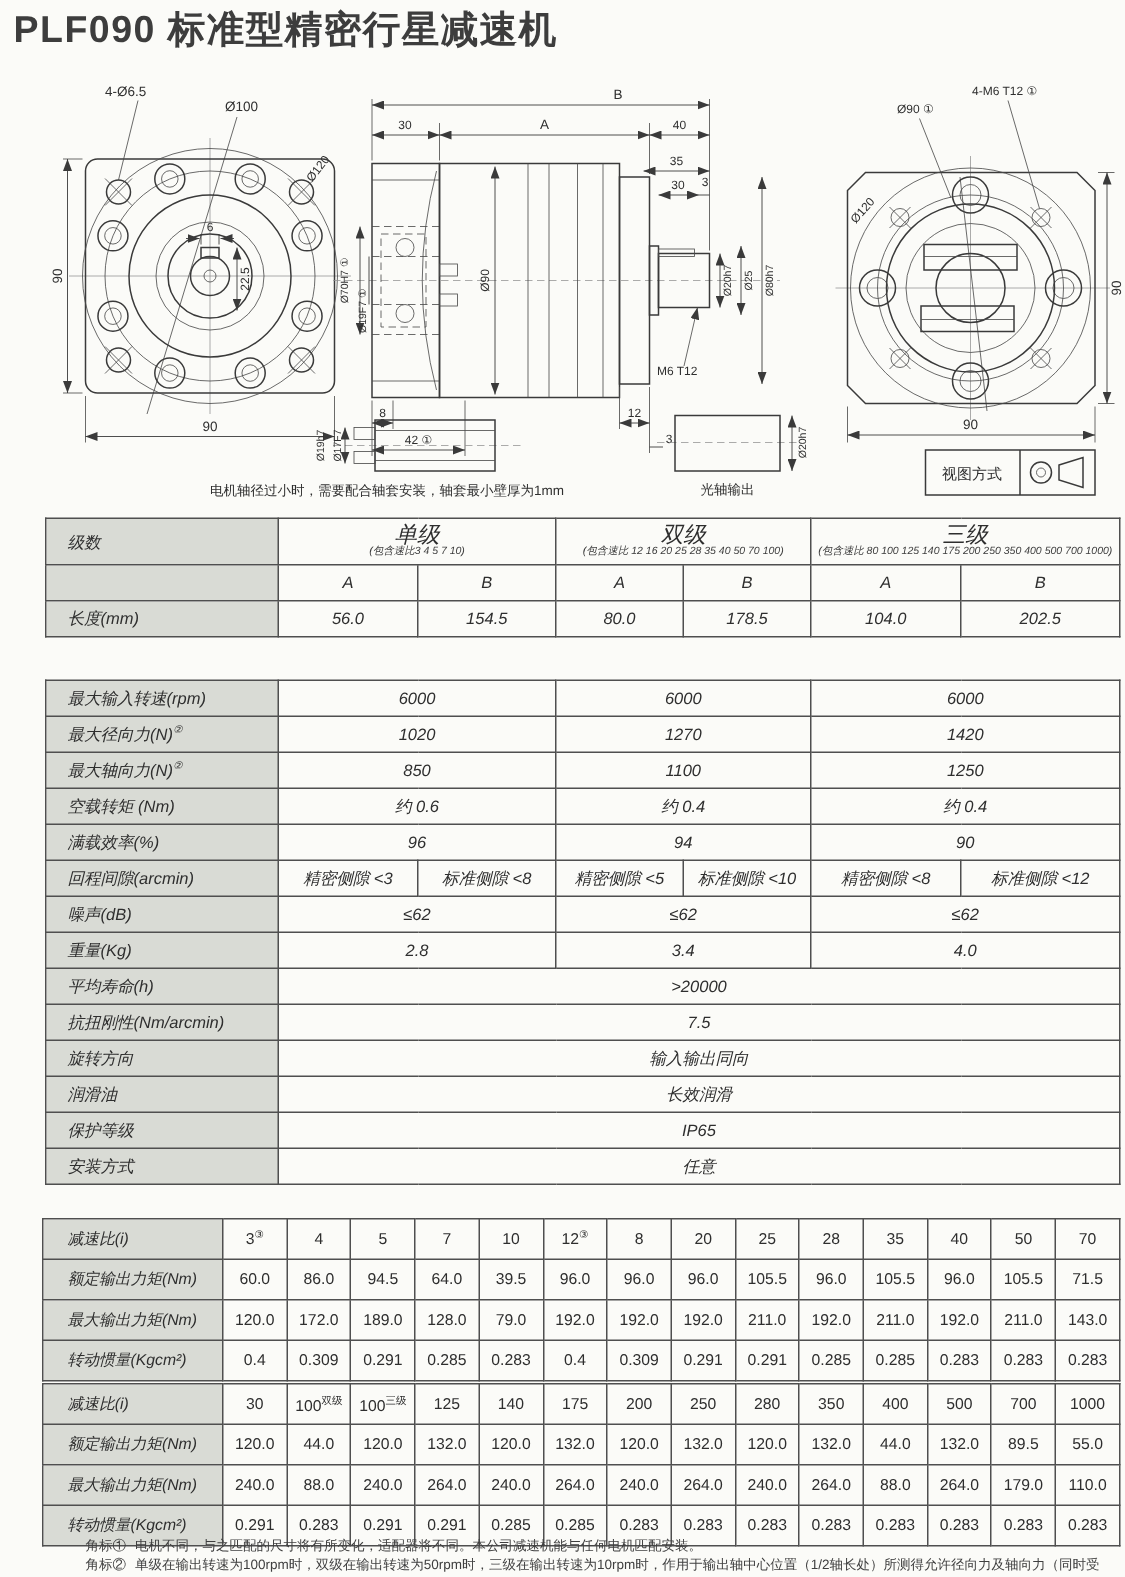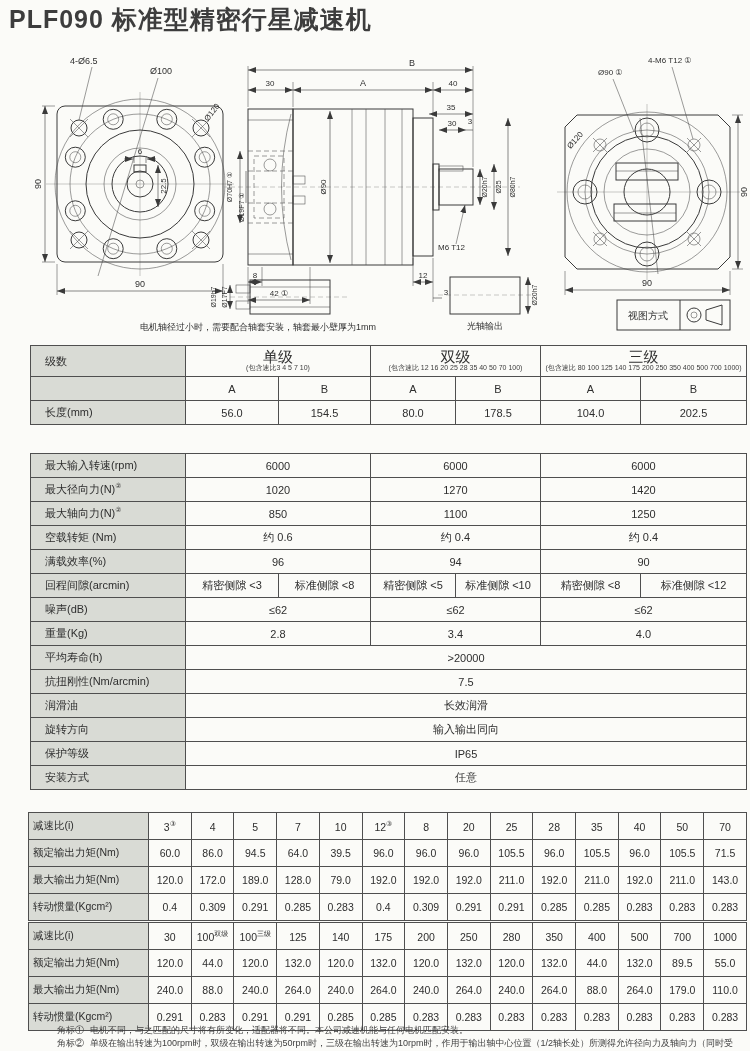--- a/index.html
+++ b/index.html
@@ -19,29 +19,29 @@
   .cl   { stroke:#909090; stroke-width:0.5; fill:none; }
   .dash { stroke-dasharray:5 3; }
   .dim  { stroke:#3a3a3a; stroke-width:0.6; fill:none; }
   svg text { fill:#2f2f2f; font-family:"Liberation Sans", sans-serif; }
   
   table { border-collapse:collapse; table-layout:fixed; }
   th,td { border:1px solid #4f4f4f; font-weight:normal; text-align:center;
           padding:0; font-size:11px; overflow:hidden; white-space:nowrap; }
   th.lbl { background:#d9dbd5; text-align:left; padding-left:14px; }
   sup { font-size:7px; }
-  .spec { position:absolute; left:30px; top:345px; width:716px; }
+  .spec { position:absolute; left:30px; top:345px; width:716px;font-style:italic; }
   .spec th,.spec td { height:23px; }
   .spec tr.hrow th,.spec tr.hrow td { height:30px; }
   .gname { font-size:15px; line-height:13px; }
   .gratio { font-size:7px; line-height:9px; color:#3c3c3c; }
   .spec tr.spacer td { border:none; height:28px; background:transparent; }
   .ratio-tbl { position:absolute; left:28px; width:719px; }
   .ratio-tbl th,.ratio-tbl td { height:26px; font-size:10.5px; }
-  .ratio-tbl th.lbl { padding-left:4px; font-size:10.5px; }
+  .ratio-tbl th.lbl { padding-left:16px; font-size:10.5px;font-style:italic; }
   .ratio-tbl col.c0 { width:120px; }
   .rt1 { top:812px; } .rt2 { top:922px; }
   .footnotes { position:absolute; left:30px; top:1024px; font-size:9px;
                color:#3f3f3f; line-height:13px;margin-left:27px; }
   .footnotes .tag { margin-right:6px; }
 </style>
 </head>
 <body>
 
 <div class="title">PLF090 标准型精密行星减速机</div>
@@ -411,26 +411,26 @@
 
   <tr>
       <th class="lbl">平均寿命(h)</th>
       <td colspan="6">&gt;20000</td>
     </tr>
       <tr>
       <th class="lbl">抗扭刚性(Nm/arcmin)</th>
       <td colspan="6">7.5</td>
     </tr>
       <tr>
+      <th class="lbl">旋转方向</th>
+      <td colspan="6">输入输出同向</td>
+    </tr>
+      <tr>
       <th class="lbl">润滑油</th>
       <td colspan="6">长效润滑</td>
-    </tr>
-      <tr>
-      <th class="lbl">旋转方向</th>
-      <td colspan="6">输入输出同向</td>
     </tr>
       <tr>
       <th class="lbl">保护等级</th>
       <td colspan="6">IP65</td>
     </tr>
       <tr>
       <th class="lbl">安装方式</th>
       <td colspan="6">任意</td>
     </tr>
     </tbody>

